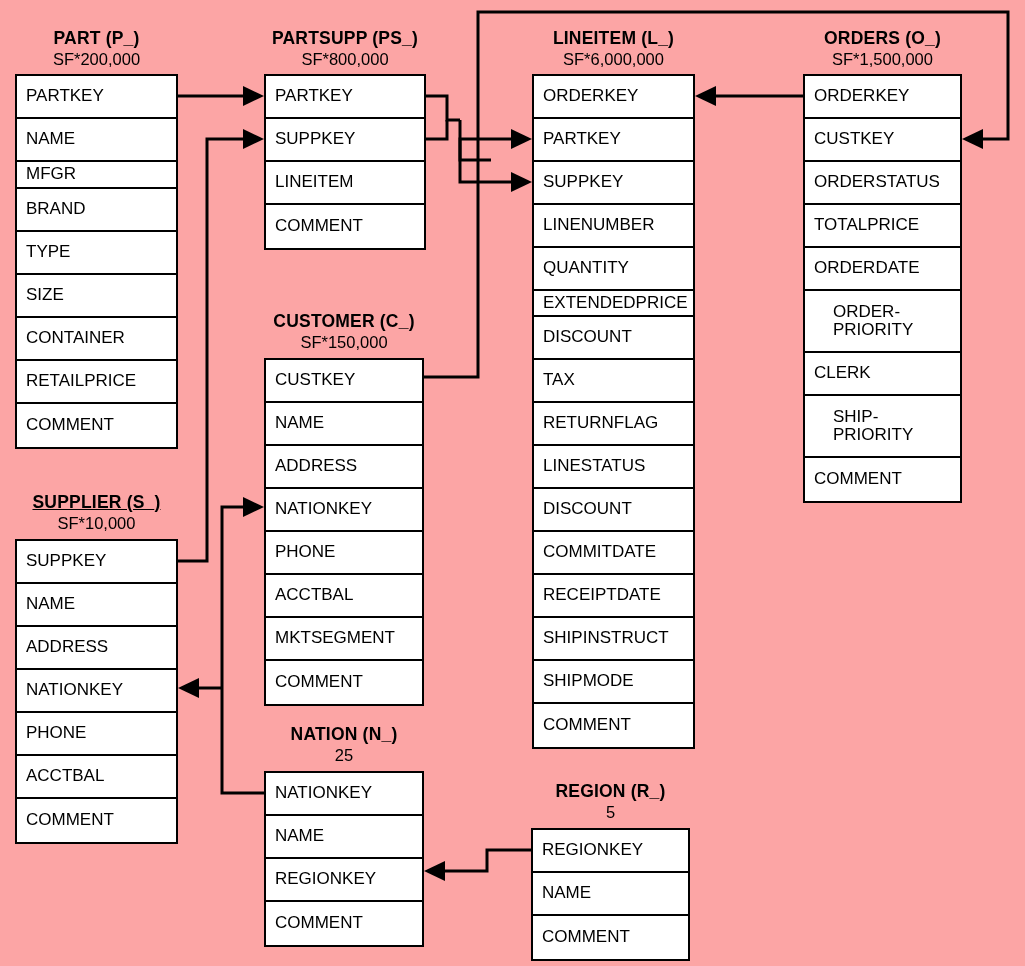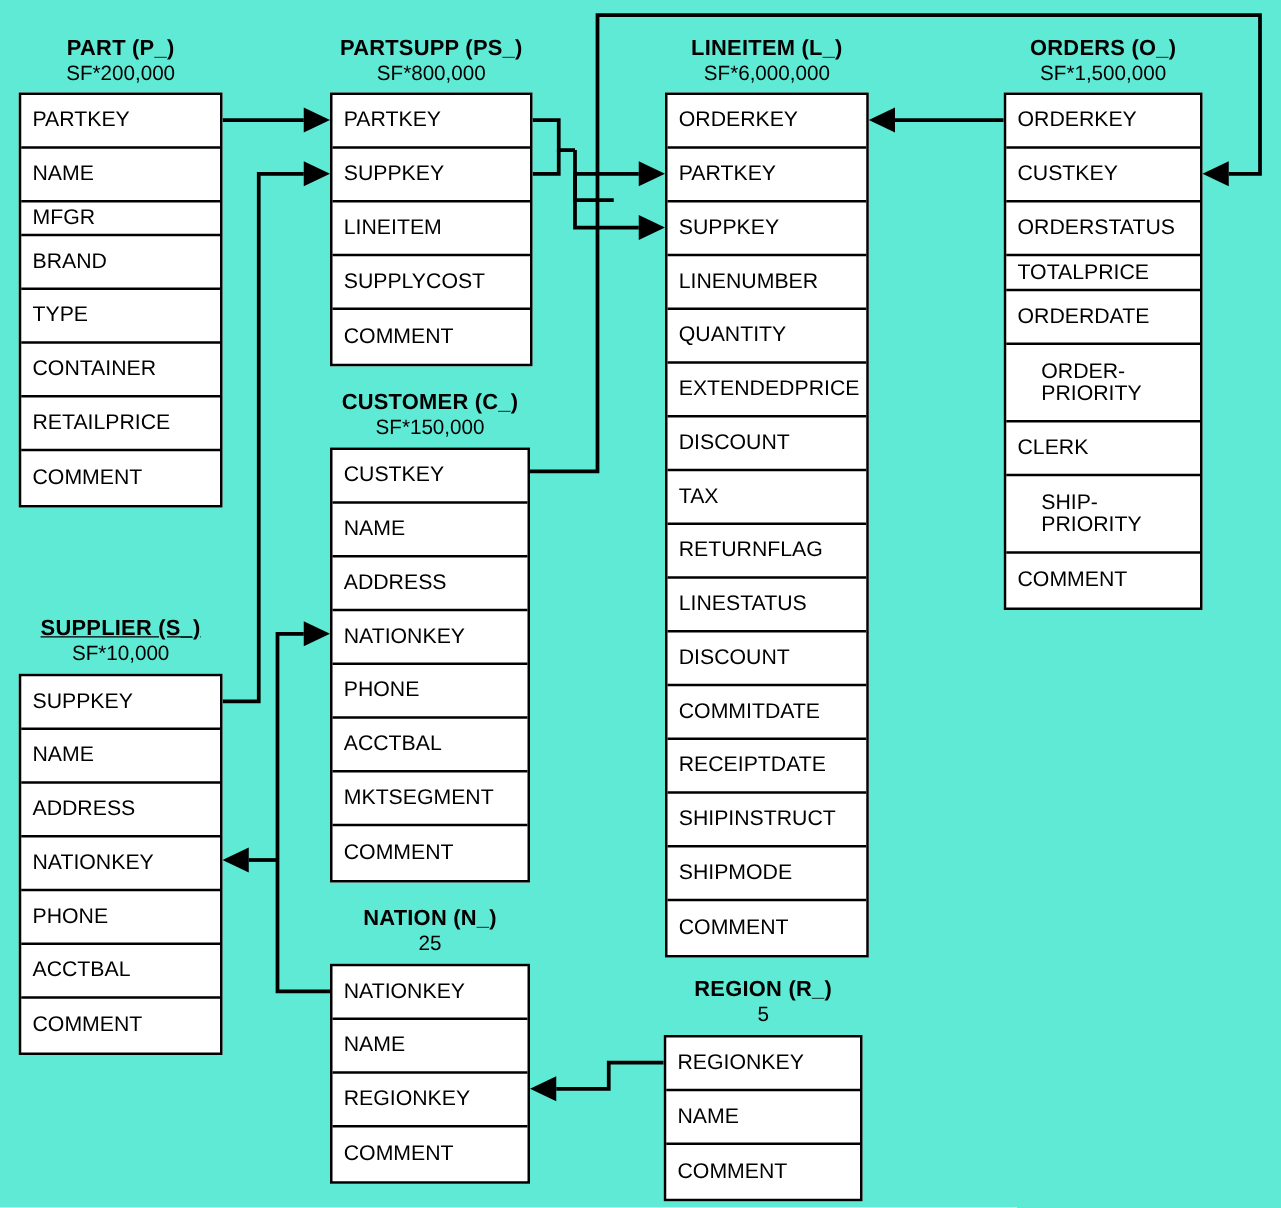--- a/index.html
+++ b/index.html
@@ -1,17 +1,17 @@
 <!DOCTYPE html>
 <html><head>
 <meta charset="utf-8">
 <style>
   html,body{margin:0;padding:0;background:#ffffff;}
   body{font-family:"Liberation Sans", sans-serif;}
-  #canvas{position:relative;width:1025px;height:966px;background:#5eead4;overflow:hidden;}
+  #canvas{position:relative;width:1025px;height:966px;background:#fca5a5;overflow:hidden;}
 
   .entity{position:absolute;}
   .ent-title{position:absolute;width:100%;text-align:center;font-weight:bold;font-size:17.5px;color:#000;letter-spacing:.2px;white-space:nowrap;left:0;}
   .ent-card{position:absolute;width:100%;text-align:center;font-size:16.5px;color:#000;white-space:nowrap;left:0;}
   .ent-box{position:absolute;left:0;border:2.5px solid #000;box-sizing:border-box;background:#fff;}
   .row{box-sizing:border-box;border-bottom:2.5px solid #000;display:flex;align-items:center;padding-left:9px;
        font-size:17px;color:#000;line-height:1.08;white-space:nowrap;overflow:visible;}
   .row.last{border-bottom:none;}
   .row.two{flex-direction:column;align-items:flex-start;justify-content:center;padding-left:28px;}
   .row.two span{display:block;}
@@ -84,20 +84,23 @@
           <div class="row" style="height: 27px;">
             <span>MFGR</span>
           </div>
           <div class="row" style="height: 43px;">
             <span>BRAND</span>
           </div>
           <div class="row" style="height: 43px;">
             <span>TYPE</span>
           </div>
           <div class="row" style="height: 43px;">
+            <span>SIZE</span>
+          </div>
+          <div class="row" style="height: 43px;">
             <span>CONTAINER</span>
           </div>
           <div class="row" style="height: 43px;">
             <span>RETAILPRICE</span>
           </div>
           <div class="row last" style="height: 43px;">
             <span>COMMENT</span>
           </div>
         </div>
       </div>
@@ -107,23 +110,20 @@
         <div class="ent-box" style="top: 46px; width: 162px;">
           <div class="row" style="height: 43px;">
             <span>PARTKEY</span>
           </div>
           <div class="row" style="height: 43px;">
             <span>SUPPKEY</span>
           </div>
           <div class="row" style="height: 43px;">
             <span>LINEITEM</span>
           </div>
-          <div class="row" style="height: 43px;">
-            <span>SUPPLYCOST</span>
-          </div>
           <div class="row last" style="height: 43px;">
             <span>COMMENT</span>
           </div>
         </div>
       </div>
       <div class="entity" style="left: 532px; top: 28px; width: 163px;">
         <div class="ent-title" style="top: 0px;">LINEITEM (L_)</div>
         <div class="ent-card" style="top: 22px;">SF*6,000,000</div>
         <div class="ent-box" style="top: 46px; width: 163px;">
           <div class="row" style="height: 43px;">
@@ -134,21 +134,21 @@
           </div>
           <div class="row" style="height: 43px;">
             <span>SUPPKEY</span>
           </div>
           <div class="row" style="height: 43px;">
             <span>LINENUMBER</span>
           </div>
           <div class="row" style="height: 43px;">
             <span>QUANTITY</span>
           </div>
-          <div class="row" style="height: 43px;">
+          <div class="row" style="height: 26px;">
             <span>EXTENDEDPRICE</span>
           </div>
           <div class="row" style="height: 43px;">
             <span>DISCOUNT</span>
           </div>
           <div class="row" style="height: 43px;">
             <span>TAX</span>
           </div>
           <div class="row" style="height: 43px;">
             <span>RETURNFLAG</span>
@@ -182,21 +182,21 @@
         <div class="ent-box" style="top: 46px; width: 159px;">
           <div class="row" style="height: 43px;">
             <span>ORDERKEY</span>
           </div>
           <div class="row" style="height: 43px;">
             <span>CUSTKEY</span>
           </div>
           <div class="row" style="height: 43px;">
             <span>ORDERSTATUS</span>
           </div>
-          <div class="row" style="height: 28px;">
+          <div class="row" style="height: 43px;">
             <span>TOTALPRICE</span>
           </div>
           <div class="row" style="height: 43px;">
             <span>ORDERDATE</span>
           </div>
           <div class="row two" style="height: 62px;">
             <span>ORDER-</span>
             <span>PRIORITY</span>
           </div>
           <div class="row" style="height: 43px;">

